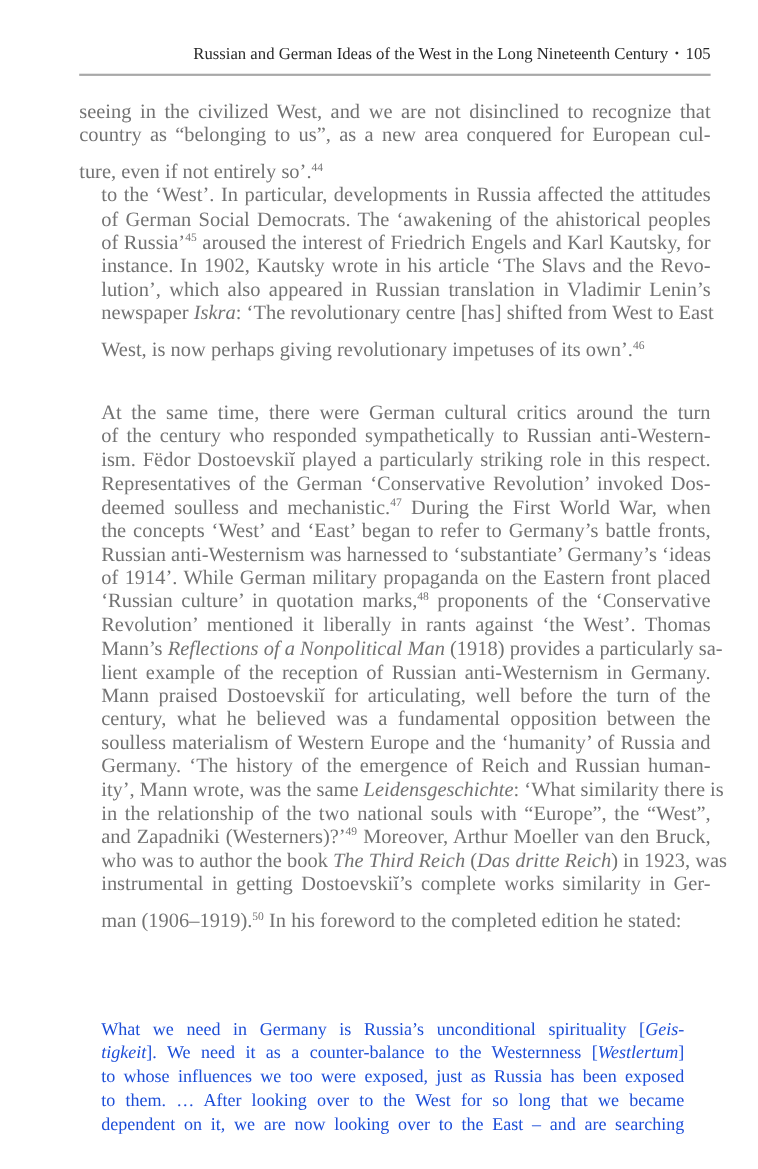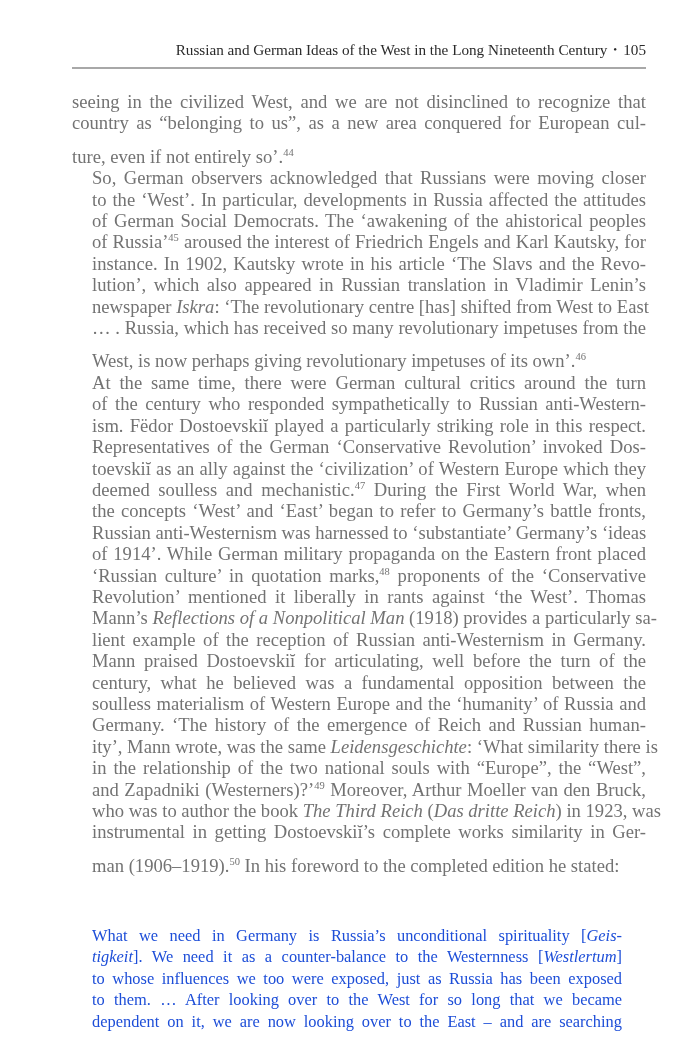--- a/index.html
+++ b/index.html
@@ -47,36 +47,33 @@
   </div>
   <div class="head-rule"></div>
 
   <div class="body-text" id="body-text">
       <p>
         <span class="line"><span>seeing in the civilized West, and we are not disinclined to recognize that</span></span>
         <span class="line"><span>country as “belonging to us”, as a new area conquered for European cul-</span></span>
         <span class="line last"><span>ture, even if not entirely so’.</span><sup>44</sup></span>
       </p>
       <p class="indent">
-        <span class="line" style="text-indent: 20px;"><span>So, German observers acknowledged that Russians were moving closer</span></span>
         <span class="line"><span>to the ‘West’. In particular, developments in Russia affected the attitudes</span></span>
         <span class="line"><span>of German Social Democrats. The ‘awakening of the ahistorical peoples</span></span>
         <span class="line"><span>of Russia’</span><sup>45</sup><span> aroused the interest of Friedrich Engels and Karl Kautsky, for</span></span>
         <span class="line"><span>instance. In 1902, Kautsky wrote in his article ‘The Slavs and the Revo-</span></span>
         <span class="line"><span>lution’, which also appeared in Russian translation in Vladimir Lenin’s</span></span>
         <span class="line"><span>newspaper </span><i>Iskra</i><span>: ‘The revolutionary centre [has] shifted from West to East</span></span>
-        <span class="line"><span>… . Russia, which has received so many revolutionary impetuses from the</span></span>
         <span class="line last"><span>West, is now perhaps giving revolutionary impetuses of its own’.</span><sup>46</sup></span>
       </p>
       <p class="indent">
-        <span class="line" style="text-indent: 20px;"><span>At the same time, there were German cultural critics around the turn</span></span>
+        <span class="line" style="text-indent: 20px; margin-top: 36px;"><span>At the same time, there were German cultural critics around the turn</span></span>
         <span class="line"><span>of the century who responded sympathetically to Russian anti-Western-</span></span>
         <span class="line"><span>ism. Fëdor Dostoevskiĭ played a particularly striking role in this respect.</span></span>
         <span class="line"><span>Representatives of the German ‘Conservative Revolution’ invoked Dos-</span></span>
-        <span class="line"><span>toevskiĭ as an ally against the ‘civilization’ of Western Europe which they</span></span>
         <span class="line"><span>deemed soulless and mechanistic.</span><sup>47</sup><span> During the First World War, when</span></span>
         <span class="line"><span>the concepts ‘West’ and ‘East’ began to refer to Germany’s battle fronts,</span></span>
         <span class="line"><span>Russian anti-Westernism was harnessed to ‘substantiate’ Germany’s ‘ideas</span></span>
         <span class="line"><span>of 1914’. While German military propaganda on the Eastern front placed</span></span>
         <span class="line"><span>‘Russian culture’ in quotation marks,</span><sup>48</sup><span> proponents of the ‘Conservative</span></span>
         <span class="line"><span>Revolution’ mentioned it liberally in rants against ‘the West’. Thomas</span></span>
         <span class="line"><span>Mann’s </span><i>Reflections of a Nonpolitical Man</i><span> (1918) provides a particularly sa-</span></span>
         <span class="line"><span>lient example of the reception of Russian anti-Westernism in Germany.</span></span>
         <span class="line"><span>Mann praised Dostoevskiĭ for articulating, well before the turn of the</span></span>
         <span class="line"><span>century, what he believed was a fundamental opposition between the</span></span>

